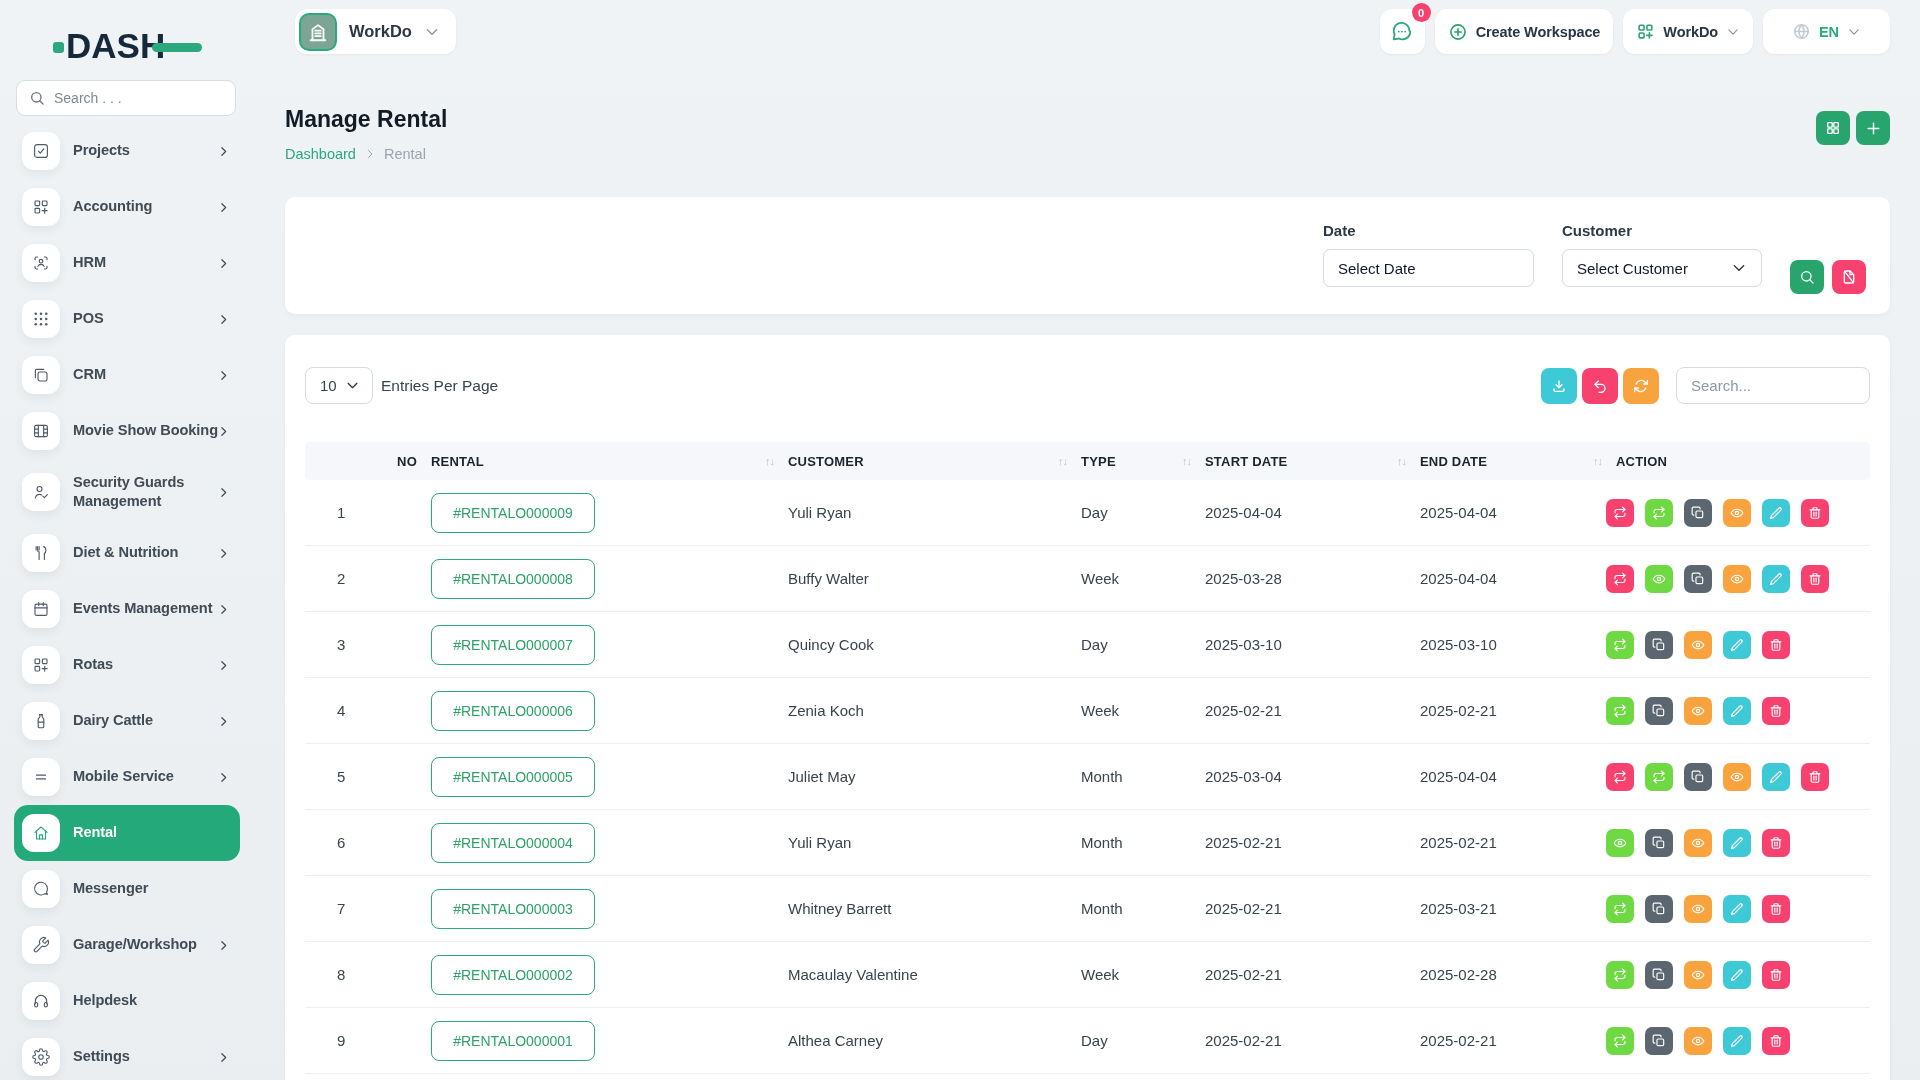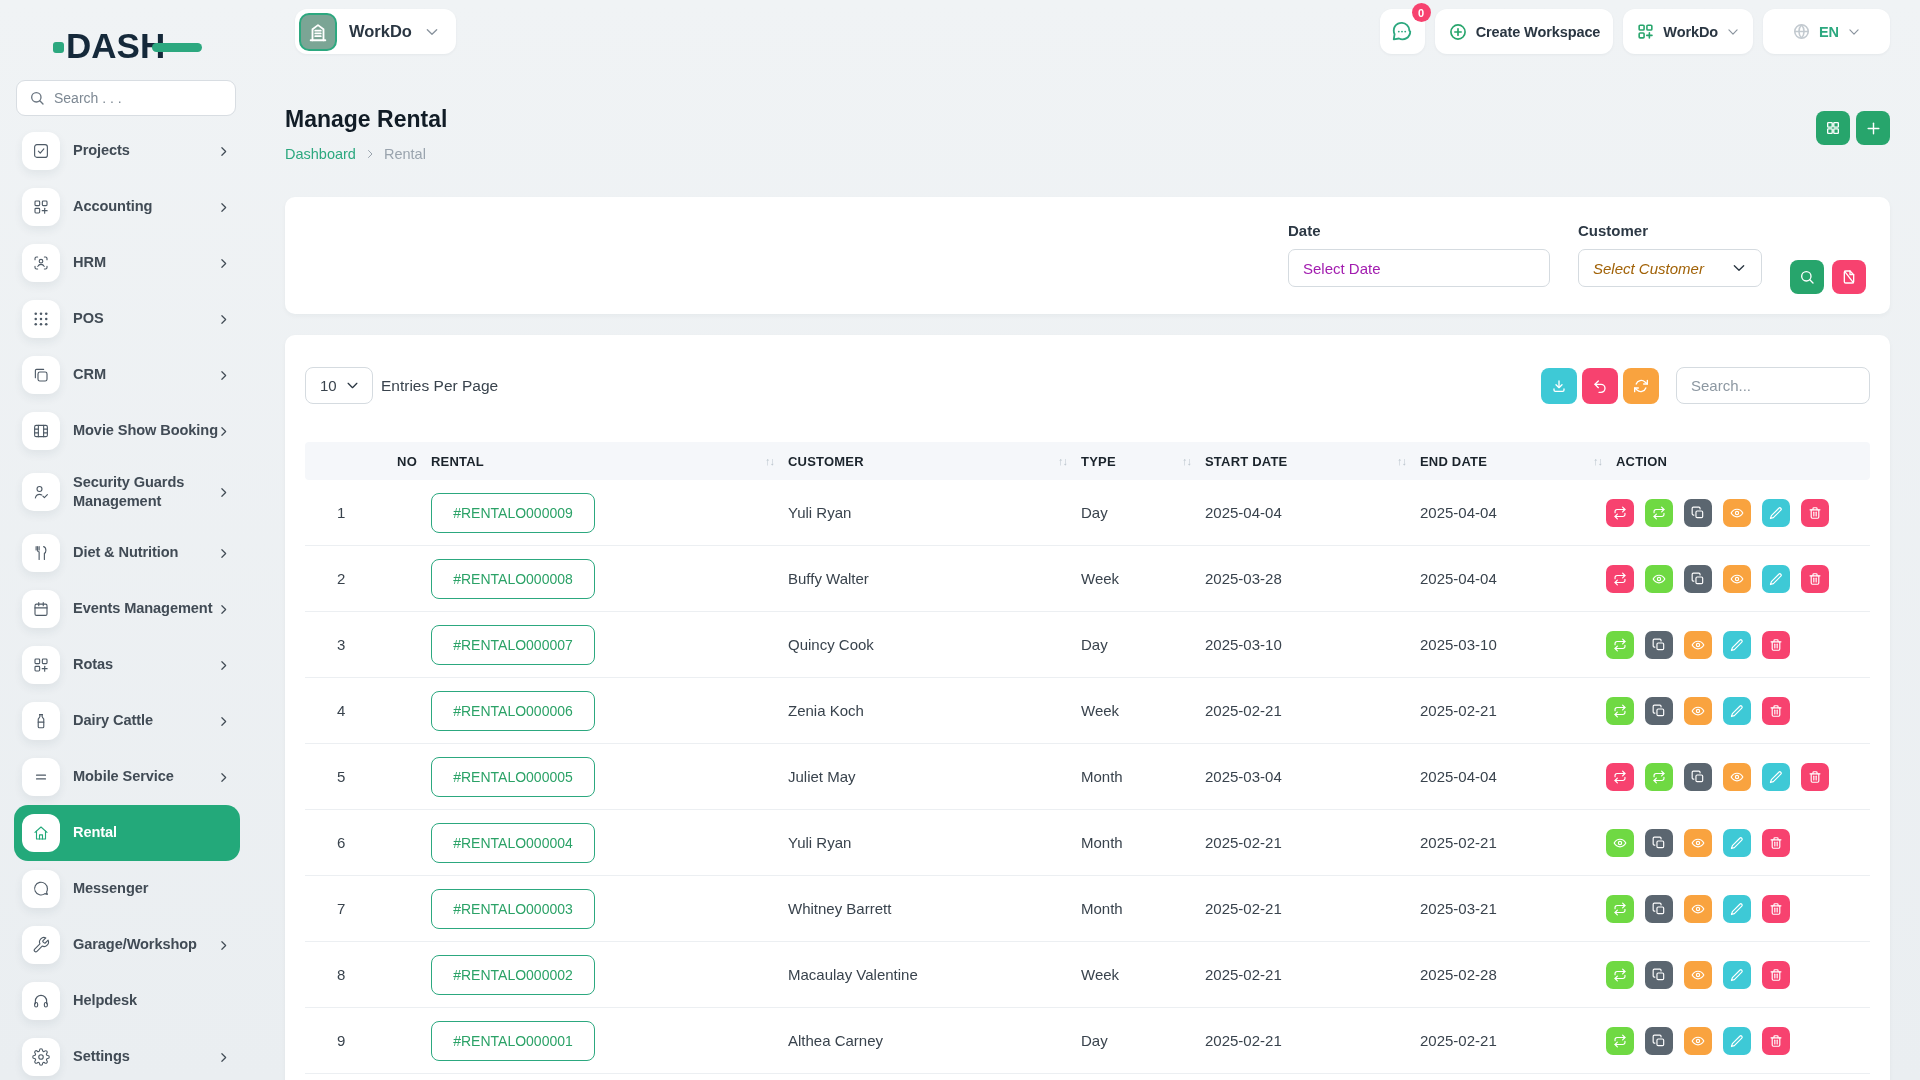--- a/index.html
+++ b/index.html
@@ -43,22 +43,22 @@
   .breadcrumb { display:flex; align-items:center; gap:8px; margin-top:13px; font-size:14.5px; }
   .bc-link { color:#2ca87f; }
   .bc-sep { color:#9aa4ae; }
   .bc-cur { color:#9aa4ae; }
   .head-btns { display:flex; gap:6px; margin-top:13px; }
   .g-btn { width:34px; height:34px; border-radius:8px; background:#27a56c; color:#fff; display:flex; align-items:center; justify-content:center; }
 
   .filter-card { margin-top:35px; height:117px; background:#fff; border-radius:10px; box-shadow:0 2px 5px rgba(20,40,60,.04); display:flex; justify-content:flex-end; gap:28px; padding:25px 24px 0; }
   .f-group { display:flex; flex-direction:column; }
   .f-label { font-size:15px; font-weight:600; color:#2c3844; margin-bottom:10px; }
-  .f-input { width:262px; height:38px; border:1px solid #d5dbe0; border-radius:7px; display:flex; align-items:center; padding:0 14px; color:#a21caf; font-size:15px; background:#fff; }
-  .f-select { width:184px; justify-content:space-between; color:#a16207;font-style:italic; }
+  .f-input { width:211px; height:38px; border:1px solid #d5dbe0; border-radius:7px; display:flex; align-items:center; padding:0 14px; color:#0f172a; font-size:15px; background:#fff; }
+  .f-select { width:200px; justify-content:space-between; color:#0f172a; }
   .f-btns { display:flex; gap:8px; margin-top:38px; }
   .f-btn { width:34px; height:34px; border-radius:8px; color:#fff; display:flex; align-items:center; justify-content:center; }
 
   .table-card { margin-top:21px; height:780px; background:#fff; border-radius:10px; box-shadow:0 2px 5px rgba(20,40,60,.04); padding:32px 20px 0; }
   .controls { display:flex; justify-content:space-between; align-items:center; height:37px; }
   .entries { display:flex; align-items:center; gap:8px; }
   .e-select { width:68px; height:37px; border:1px solid #d5dbe0; border-radius:8px; background:#fff; display:flex; align-items:center; justify-content:space-between; padding:0 12px 0 14px; font-size:15px; color:#39434d; }
   .e-label { font-size:15.5px; color:#39434d; }
   .ctrl-right { display:flex; align-items:center; gap:5px; }
   .c-btn { width:36px; height:36px; border-radius:8px; color:#fff; display:flex; align-items:center; justify-content:center; }

